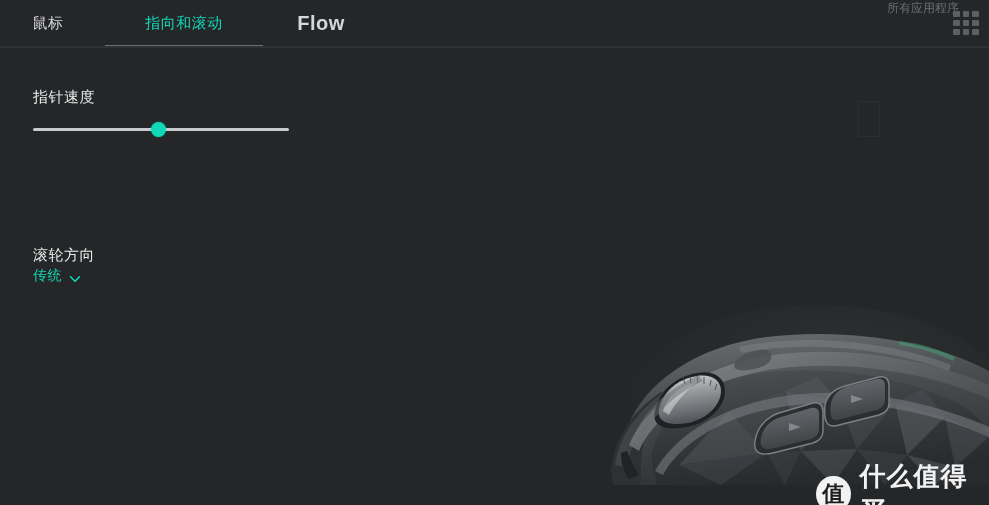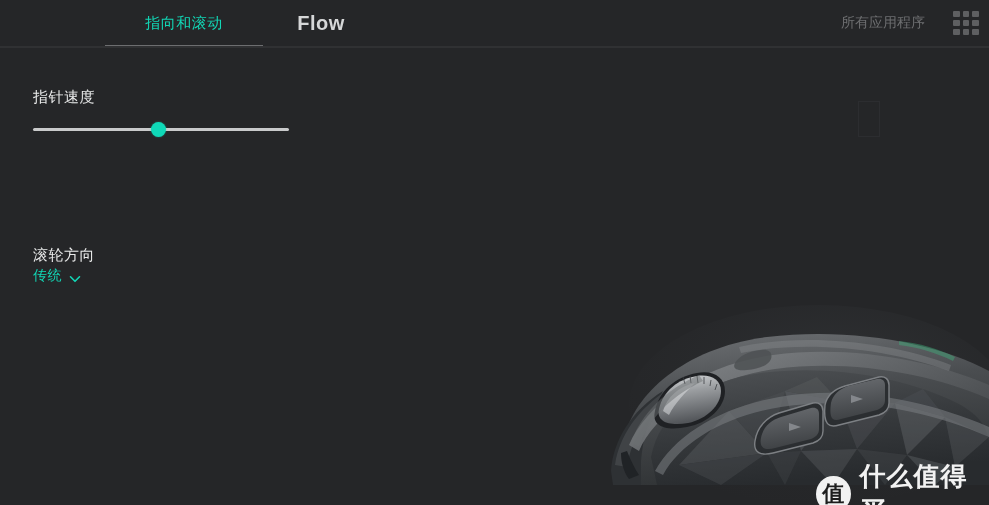--- a/index.html
+++ b/index.html
@@ -30,23 +30,23 @@
   .tab.active{ color:#12d7b6; }
   .tab-underline{
     position:absolute; left:105px; top:45px; width:158px; height:3px;
     background:#6d6e70;
   }
   #tab-mouse{ left:12px; width:72px; }
   #tab-point{ left:105px; width:158px; }
   #tab-flow{ left:285px; width:72px; font-weight:bold; font-size:20px; }
 
   .allapps{
-    position:absolute; right:64px; top:0; height:46px;
-    display:flex; align-items:center;
-    font-size:14px; color:#6d6e70; cursor:pointer; user-select:none;
+    position:absolute; right:30px; top:0; height:46px;
+    display:flex; 
+    font-size:12px; color:#6d6e70; cursor:pointer; user-select:none;
   }
   .gridicon{
     position:absolute; right:10px; top:11px;
     width:26px; height:24px; cursor:pointer;
     display:grid; grid-template-columns:repeat(3,1fr); grid-template-rows:repeat(3,1fr);
     gap:3px;
   }
   .gridicon i{ background:#5e5f61; display:block; border-radius:1px; }
 
   .section-title{
@@ -106,20 +106,23 @@
     font-family:"DejaVu Sans",sans-serif;
   }
 </style>
 </head>
 <body>
 
 <div id="app">
 
   <div class="tabbar">
 
+    <div class="tab" id="tab-mouse">
+      <span>鼠标</span>
+    </div>
 
     <div class="tab active" id="tab-point">
       <span>指向和滚动</span>
     </div>
 
     <div class="tab" id="tab-flow">
       <span>Flow</span>
     </div>
 
     <div class="tab-underline"></div>

